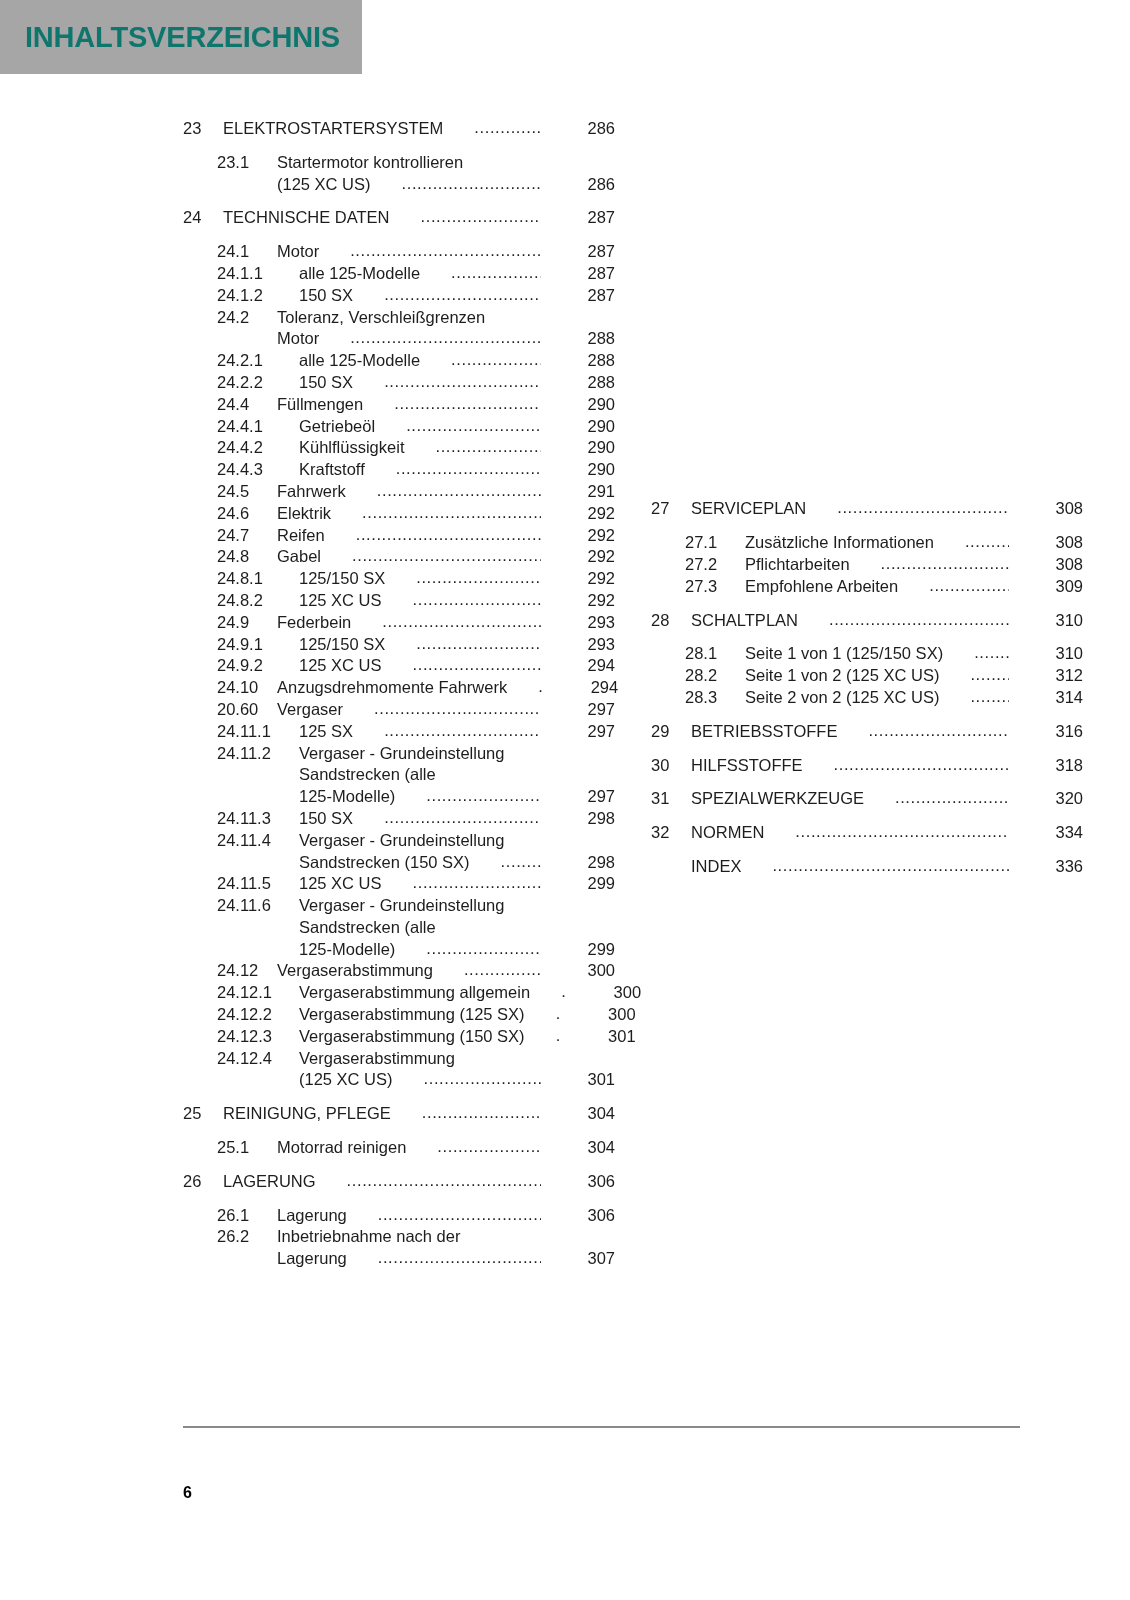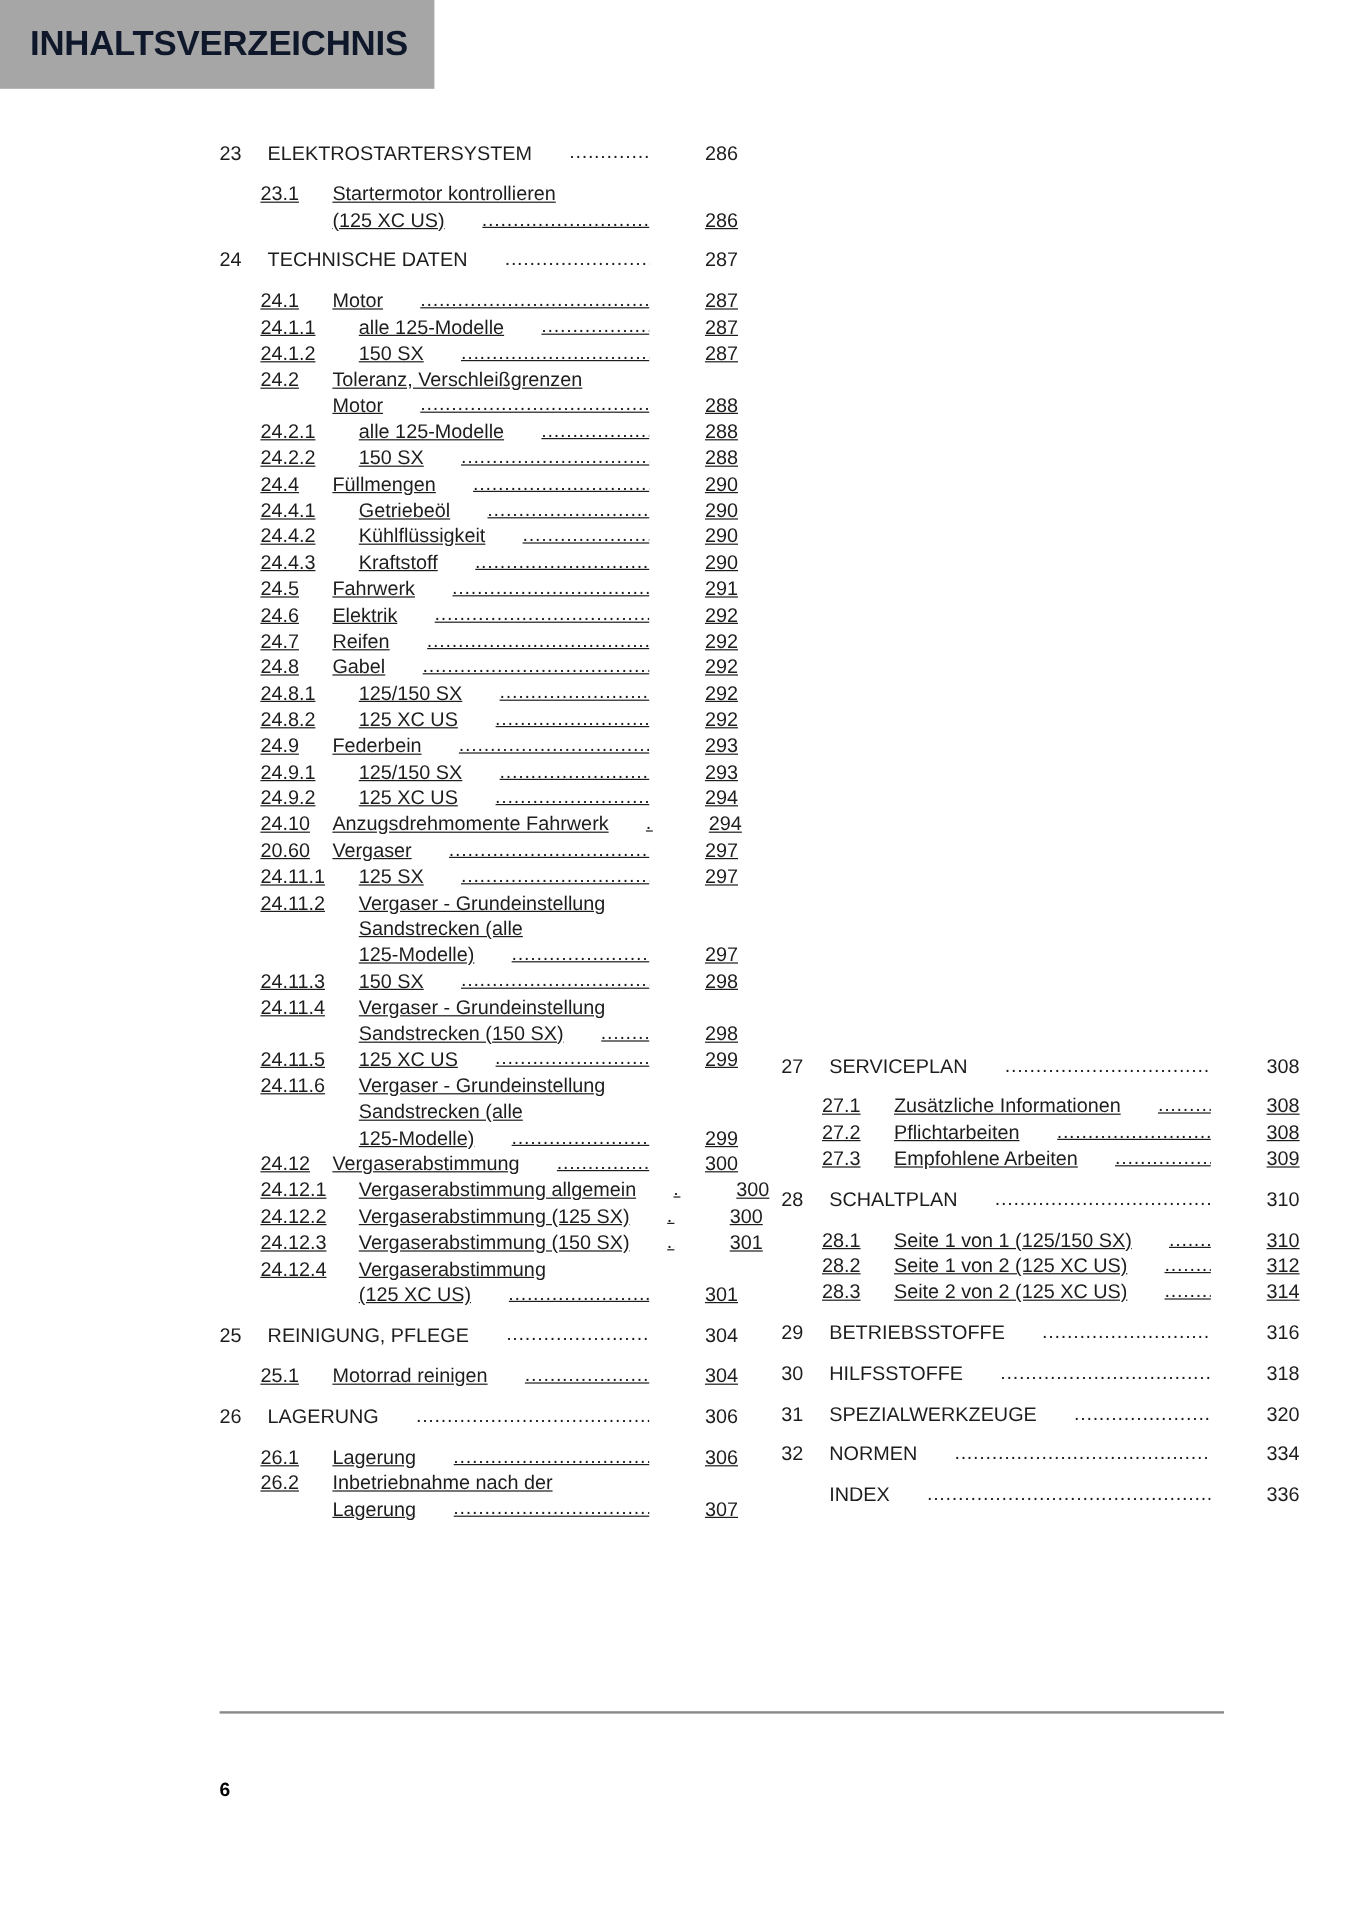--- a/index.html
+++ b/index.html
@@ -25,32 +25,32 @@
     height: 74px;
     background: #a6a6a6;
   }
   .header-title {
     position: absolute;
     left: 25px;
     top: 21px;
     font-size: 29px;
     font-weight: bold;
     letter-spacing: -0.2px;
-    color: #0f172a;
+    color: #0f766e;
     white-space: nowrap;
   }
 
   
   .toc {
     position: absolute;
     left: 0;
     top: 118px;
     width: 1130px;
     display: flex;
-    align-items: flex-end;
+    align-items: center;
   }
   .col {
     width: 434px;
     flex: 0 0 434px;
   }
   .col-left  { margin-left: 181px; }
   .col-right { margin-left: 34px; }
 
   
   .entry {
@@ -58,21 +58,21 @@
     align-items: baseline;
     font-size: 16.5px;
     line-height: 21.8px;
     color: #1d1d1d;
   }
   .entry.level1 {
     margin-top: 12px;
     margin-bottom: 12px;
   }
   .entry.level1:first-child { margin-top: 0; }
-  .entry.level2, .entry.level3 { margin-top: 0; text-decoration: underline; }
+  .entry.level2, .entry.level3 { margin-top: 0; }
 
   .num {
     flex: 0 0 auto;
     white-space: nowrap;
   }
   .level1 .num { width: 40px; padding-left: 2px; }
   .level2 .num { width: 60px; padding-left: 36px; }
   .level3 .num { width: 82px; padding-left: 36px; }
 
   .title-wrap {

